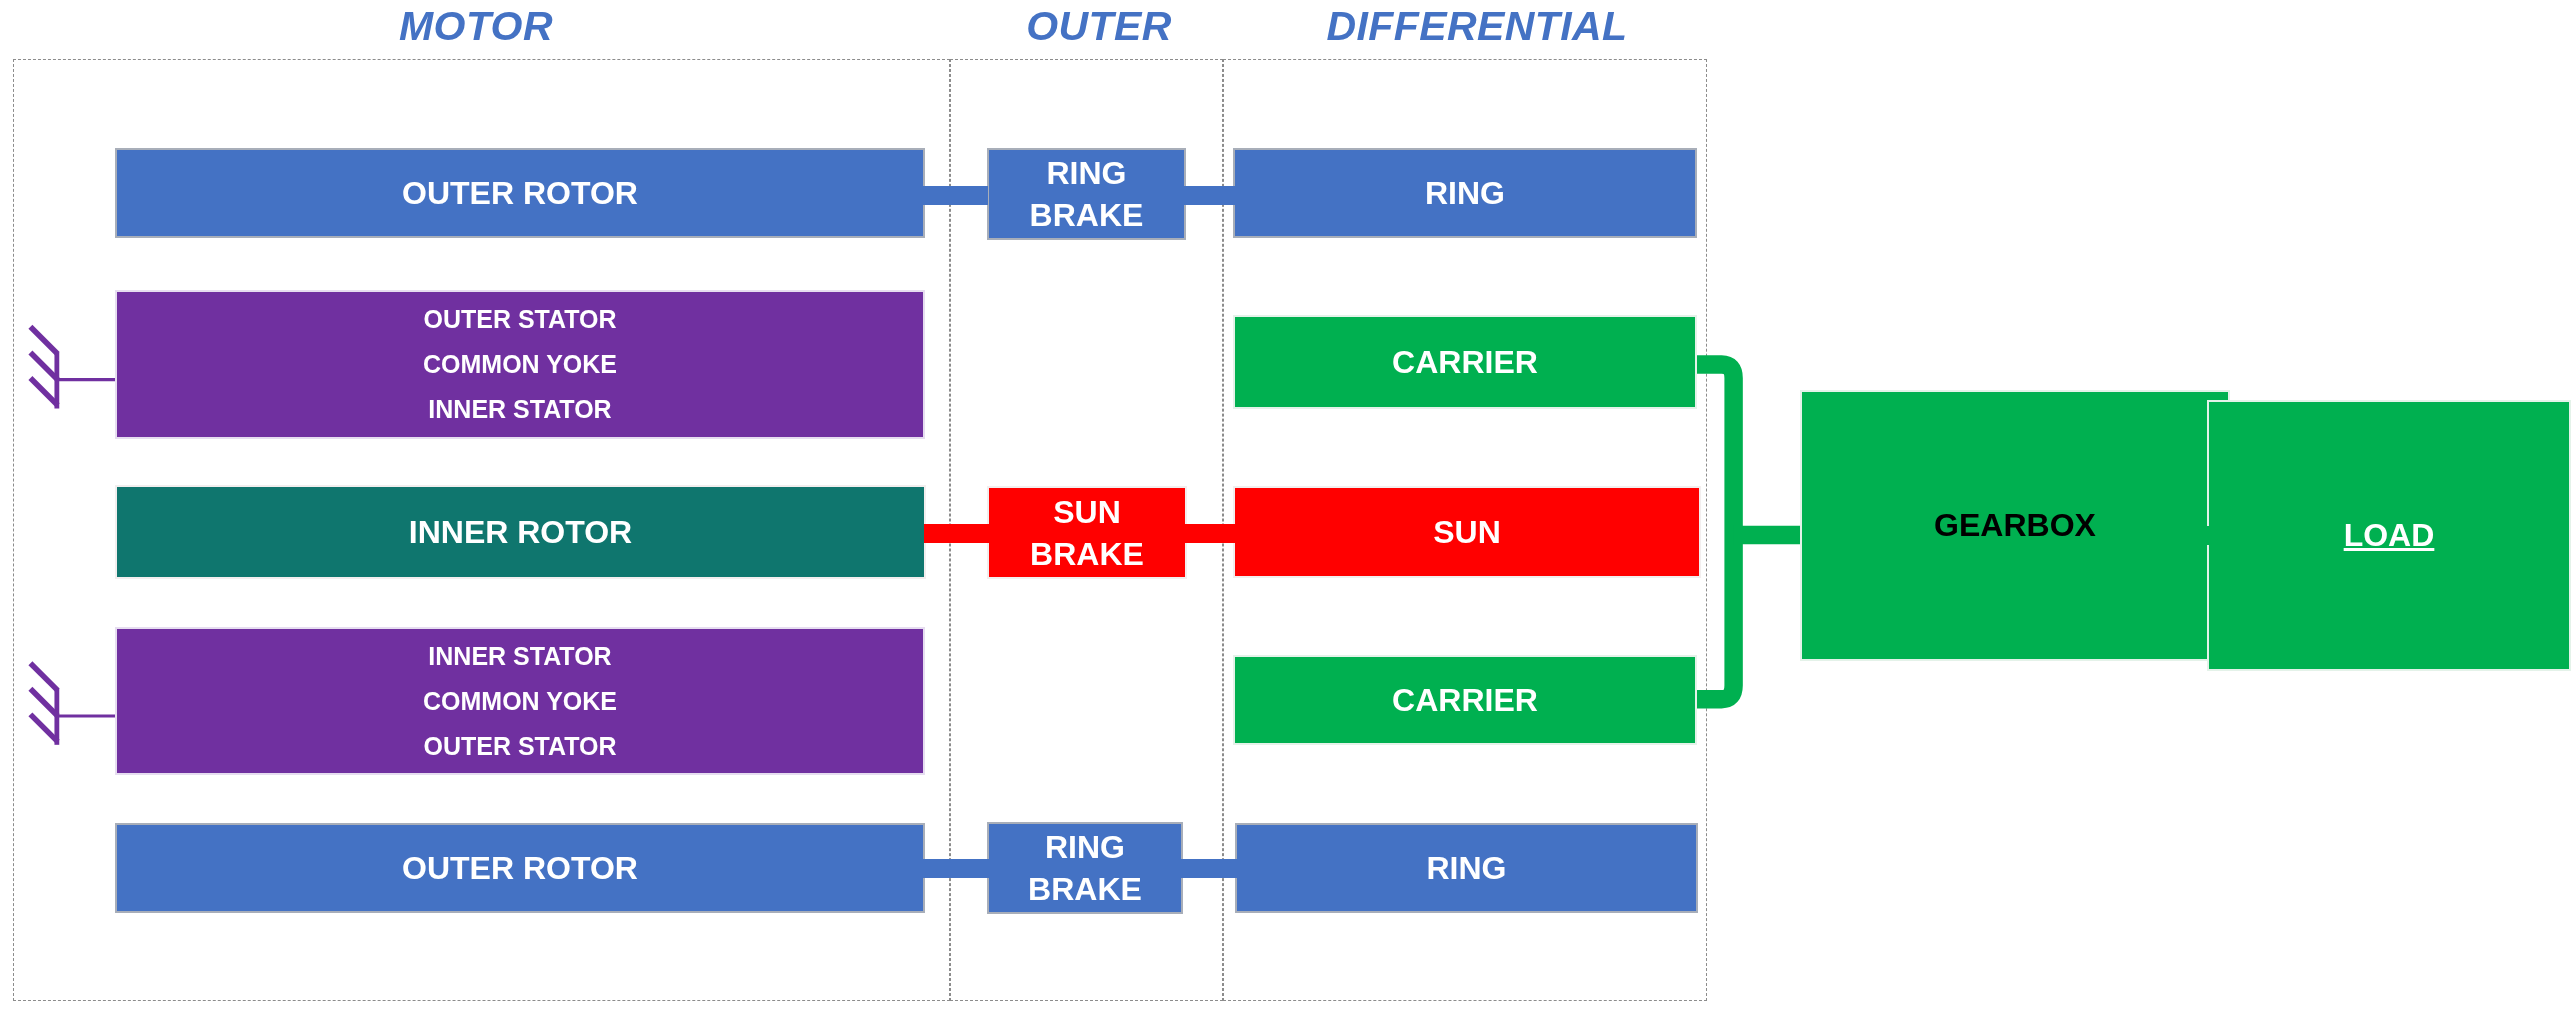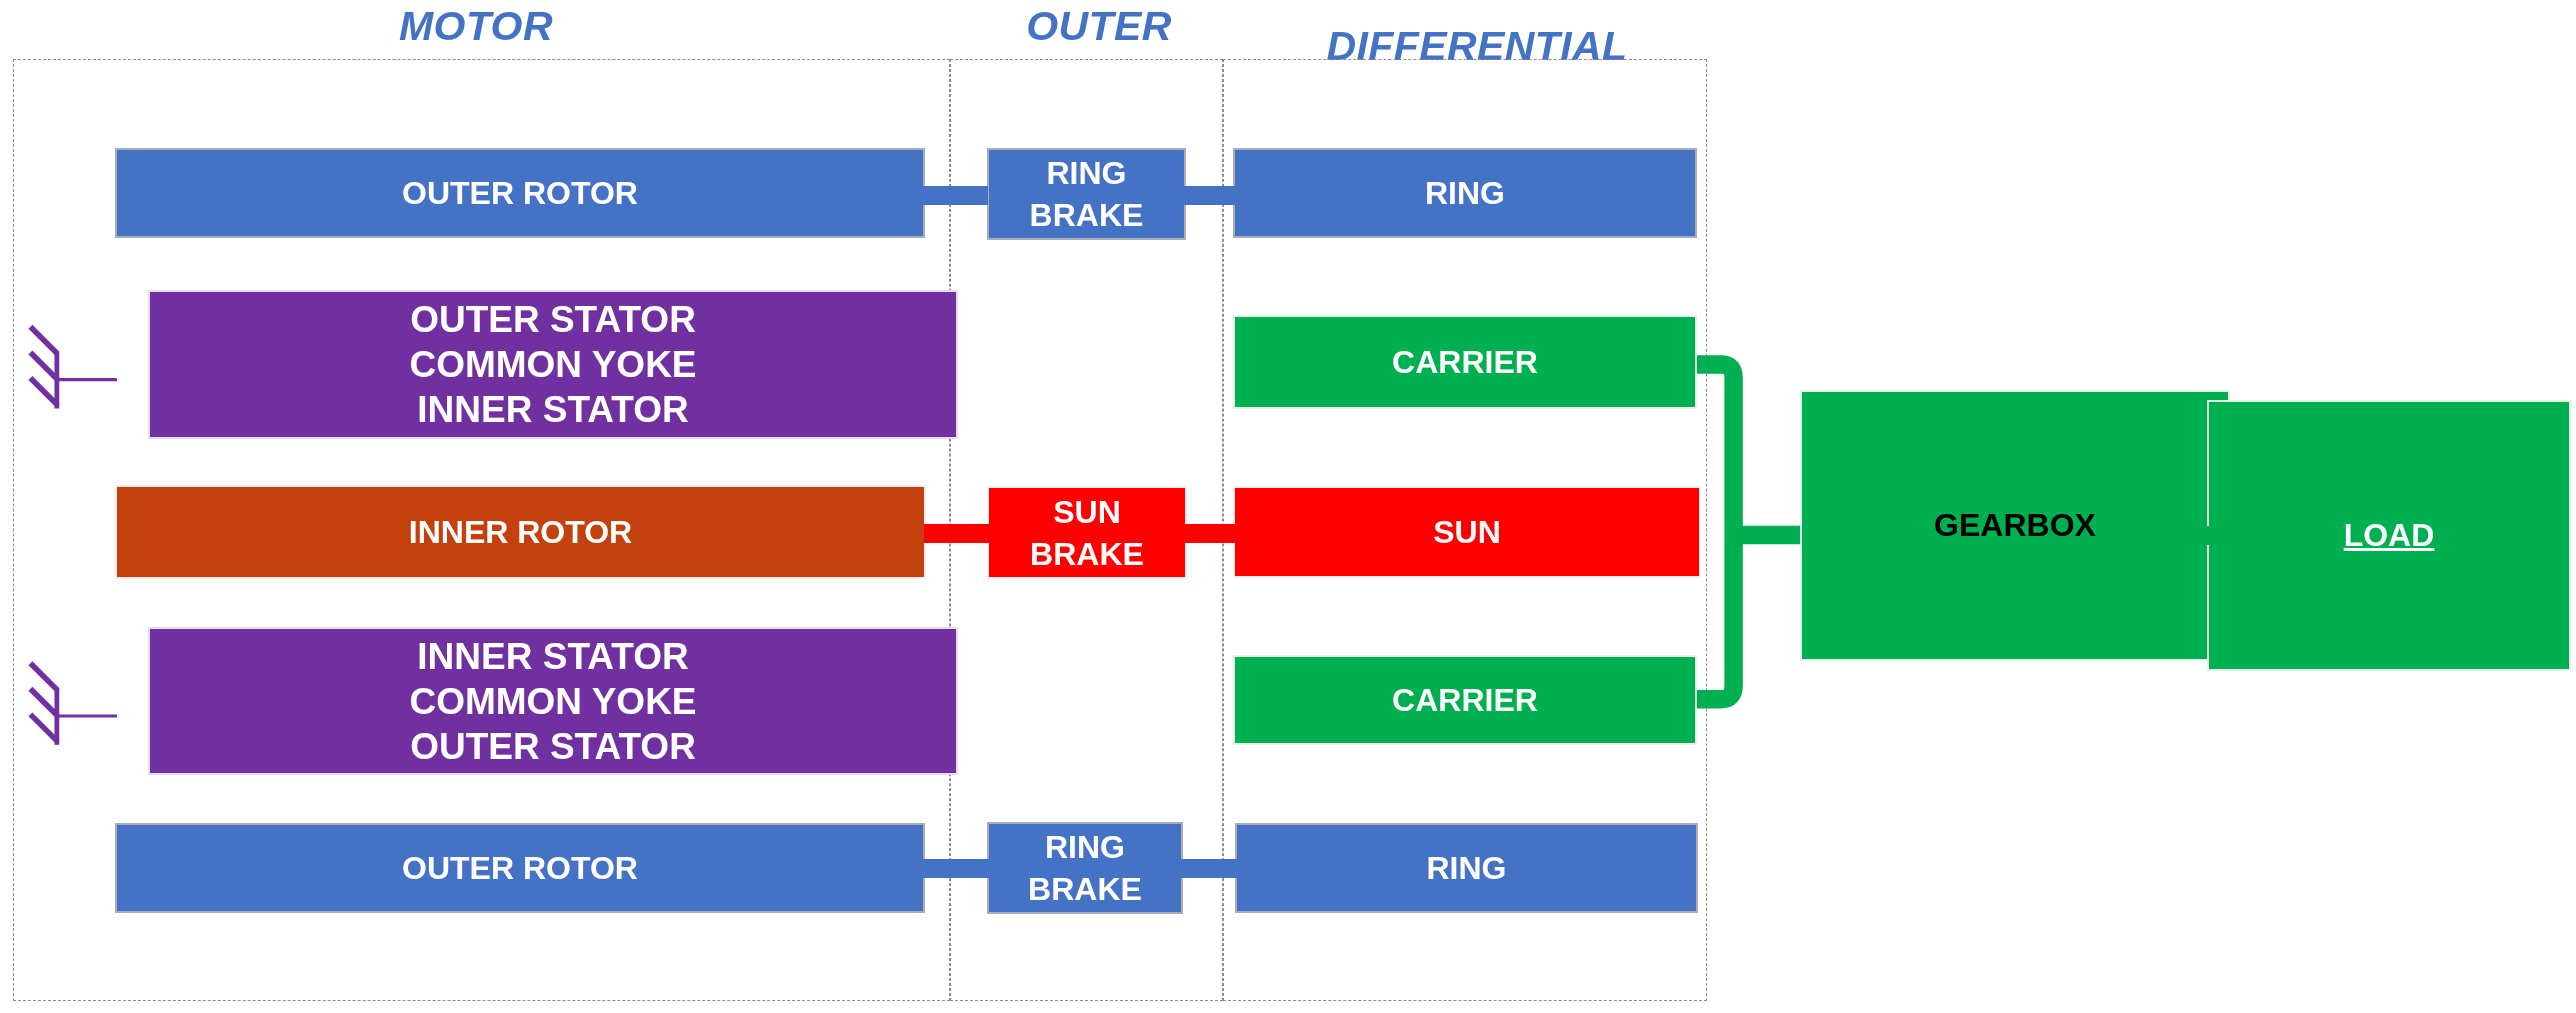--- a/index.html
+++ b/index.html
@@ -37,39 +37,39 @@
     flex-direction:column;
     align-items:center;
     justify-content:center;
     text-align:center;
     font-weight:bold;
     color:#fff;
     box-sizing:border-box;
   }
   .lines-1{font-size:32px;}
   .lines-2{font-size:32px;line-height:42px;}
-  .lines-3{font-size:37px;line-height:45px;margin-left:33px;}
+  .lines-3{font-size:25px;line-height:45px;}
   .b-blue{border:2.4px solid #a8aeb9;}
   .b-red{border:2.4px solid #f2eeee;}
   .b-purple{border:2.4px solid #e6ddf0;}
   .b-green{border:2.4px solid #e4f2e9;align-items:center;}
   .connector{position:absolute;}
   .overlay{
     position:absolute;left:0;top:0;width:2576px;height:1014px;
     pointer-events:none;
   }
 </style>
 </head>
 <body>
 
 <div class="canvas">
 
   <div class="hdr hdr-motor" style="color: rgb(68, 114, 196);">MOTOR</div>
   <div class="hdr hdr-brakes" style="color: rgb(68, 114, 196);">OUTER</div>
-  <div class="hdr hdr-differential" style="color: rgb(68, 114, 196); margin-top: 20px;">DIFFERENTIAL</div>
+  <div class="hdr hdr-differential" style="color: rgb(68, 114, 196);">DIFFERENTIAL</div>
 
   <div class="section-box sec-motor" style="border-color: rgb(140, 140, 140);"></div>
   <div class="section-box sec-brakes" style="border-color: rgb(140, 140, 140);"></div>
   <div class="section-box sec-differential" style="border-color: rgb(140, 140, 140);"></div>
 
   <svg class="overlay" viewBox="0 0 3217 1266" xmlns="http://www.w3.org/2000/svg">
       <path d="M 2118 455 H 2150 Q 2165 455 2165 472 V 856 Q 2165 873 2150 873 H 2118" fill="none" stroke="#00B050" stroke-width="23"></path>
       <path d="M 2165 668 H 2252" fill="none" stroke="#00B050" stroke-width="23"></path>
       <g>
         <line x1="71" y1="440" x2="71" y2="510" stroke="#7030A0" stroke-width="6"></line>
@@ -99,21 +99,21 @@
         <div>RING</div>
       </div>
       <div class="block lines-3 b-purple" style="left: 115px; top: 290px; width: 810px; height: 149px; background: rgb(112, 48, 160); color: rgb(255, 255, 255);">
         <div>OUTER STATOR</div>
         <div>COMMON YOKE</div>
         <div>INNER STATOR</div>
       </div>
       <div class="block lines-1 b-green" style="left: 1233px; top: 315px; width: 464px; height: 94px; background: rgb(0, 176, 80); color: rgb(255, 255, 255);">
         <div>CARRIER</div>
       </div>
-      <div class="block lines-1 b-red" style="left: 115px; top: 485px; width: 811px; height: 94px; background: #c2410c; color: rgb(255, 255, 255);">
+      <div class="block lines-1 b-red" style="left: 115px; top: 485px; width: 811px; height: 94px; background: #0f766e; color: rgb(255, 255, 255);">
         <div>INNER ROTOR</div>
       </div>
       <div class="block lines-2 b-red" style="left: 987px; top: 486px; width: 200px; height: 93px; background: rgb(255, 0, 0); color: rgb(255, 255, 255);">
         <div>SUN</div>
         <div>BRAKE</div>
       </div>
       <div class="block lines-1 b-red" style="left: 1233px; top: 486px; width: 468px; height: 92px; background: rgb(255, 0, 0); color: rgb(255, 255, 255);">
         <div>SUN</div>
       </div>
       <div class="block lines-3 b-purple" style="left: 115px; top: 627px; width: 810px; height: 148px; background: rgb(112, 48, 160); color: rgb(255, 255, 255);">

